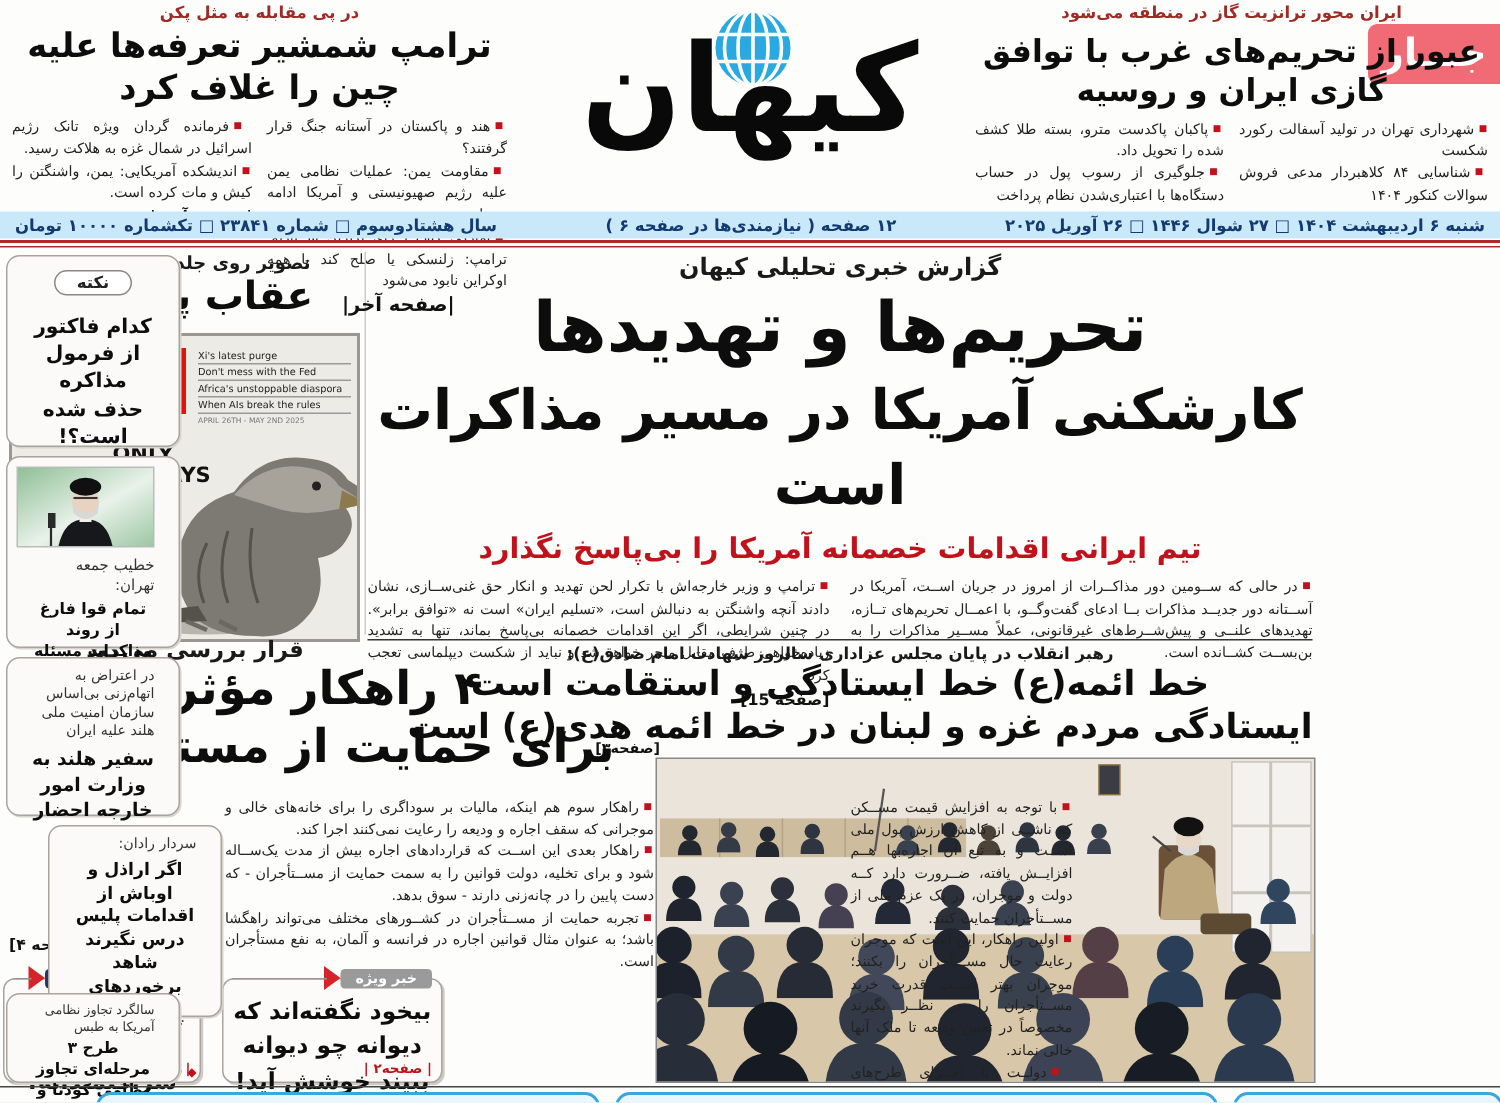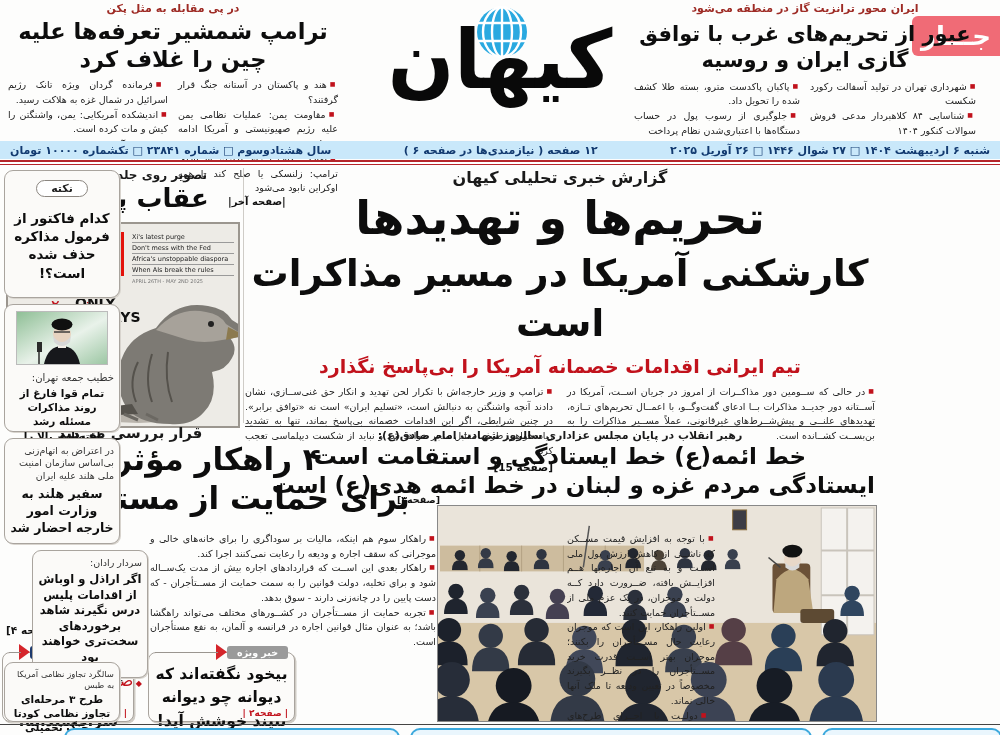--- a/index.html
+++ b/index.html
@@ -9,21 +9,21 @@
   .kicker{font-weight:bold;color:#9e2b25;font-size:11px;}
   .kicker-dark{font-weight:bold;color:#1a1a1a;font-size:12px;}
   .hl{font-weight:bold;color:#0d0d0d;line-height:1.25;}
   .red{color:#c1121c;}
   .body-txt{font-size:9.5px;line-height:1.55;color:#222;text-align:justify;direction:rtl;}
   .b{display:block;}
   .b::before{content:"■";color:#c1121c;font-size:6px;vertical-align:2px;margin-left:3px;}
   .ptag{font-weight:bold;color:#111;font-size:10.5px;}
   .datebar{background:#c9e8fa;color:#123a70;font-weight:bold;font-size:11px;display:flex;align-items:center;justify-content:space-between;padding:0 10px;box-sizing:border-box;}
   .redline{border-top:2.5px solid #b5252b;border-bottom:1.5px solid #b5252b;height:2px;background:#fff;}
-  .sideBox{border:1.2px solid #a9a49e;border-radius:9px;background:#fbfaf8;box-sizing:border-box;padding:6px 5px;box-shadow:1px 1px 0 #d8d4ce;}
+  .sideBox{border:1.2px solid #a9a49e;border-radius:9px;background:#fbfaf8;box-sizing:border-box;padding:6px 16px;box-shadow:1px 1px 0 #d8d4ce;}
   .pill{display:inline-block;border:1.2px solid #8b8680;border-radius:11px;background:#fff;padding:1px 14px;font-weight:bold;font-size:11px;color:#222;}
   .pageRef{color:#c1121c;font-weight:normal;font-size:16px;text-align:right;}
   .pageRef::before{content:"◆ ";font-size:8px;}
   .sbHl{font-weight:bold;font-size:12.5px;color:#0d0d0d;line-height:1.35;text-align:center;}
   .sbKick{font-size:9.5px;color:#333;text-align:right;line-height:1.3;}
   .noteBox{border:1.2px solid #a9a49e;border-radius:8px;background:#fcfbf9;box-sizing:border-box;box-shadow:1.5px 1.5px 0 #cfcbc4;}
   .noteHl{font-weight:bold;font-size:15.5px;color:#0d0d0d;text-align:center;line-height:1.5;}
   .tagRow{position:absolute;top:-9px;right:6px;left:6px;display:flex;align-items:center;flex-direction:row;}
   .tagPill{color:#fff;font-weight:bold;font-size:9.5px;padding:1px 10px;border-radius:3px;white-space:nowrap;}
   .tagChev{width:0;height:0;border-top:8px solid transparent;border-bottom:8px solid transparent;border-left:11px solid #d5252b;margin-left:-2px;}
@@ -35,21 +35,21 @@
 </style>
 </head>
 <body>
 
 <div id="page">
 
   <div class="abs" style="right:0;top:16px;width:88px;height:40px;background:#ef5f6b;opacity:.92;border-radius:6px 0 0 6px;display:flex;align-items:center;justify-content:center;">
     <span style="color:#fff;font-weight:bold;font-size:26px;letter-spacing:-1px;">جـــار</span>
   </div>
 
-  <div class="abs" style="right:24px;top:2px;width:342px;">
+  <div class="abs" style="right:8px;top:2px;width:342px;">
     <div class="kicker c">ایران محور ترانزیت گاز در منطقه می‌شود</div>
     <div class="hl c" style="font-size:21px;margin-top:6px;">عبور از تحریم‌های غرب با توافق گازی ایران و روسیه</div>
     <div style="display:flex;gap:10px;margin-top:6px;">
       <div class="body-txt" style="flex:1;">
         <span class="b">شهرداری تهران در تولید آسفالت رکورد شکست</span>
         <span class="b">شناسایی ۸۴ کلاهبردار مدعی فروش سوالات کنکور ۱۴۰۴</span>
       </div>
       <div class="body-txt" style="flex:1;">
         <span class="b">پاکبان پاکدست مترو، بسته طلا کشف شده را تحویل داد.</span>
         <span class="b">جلوگیری از رسوب پول در حساب دستگاه‌ها با اعتباری‌شدن نظام پرداخت</span>
@@ -197,21 +197,21 @@
         <use href="#pp" x="310" y="162" width="56" height="72" fill="#171c25"></use>
         <use href="#pp" x="372" y="156" width="56" height="72" fill="#2b3a4f"></use>
       </g>
     </svg>
   </div>
 
   <div class="abs" style="left:8px;top:168px;width:236px;">
     <div class="kicker-dark c" style="font-size:12px;">تصویر روی جلد اکونومیست</div>
     <div class="hl c" style="font-size:26px;">عقاب پروبال ریخته</div>
   </div>
-  <div class="abs ptag" style="left:228px;top:196px;font-size:10px;">|صفحه آخر|</div>
+  <div class="abs ptag" style="left:228px;top:196px;font-size:13px;">|صفحه آخر|</div>
 
   <div class="abs" style="left:6px;top:222px;width:234px;height:206px;border:2px solid #9b968f;background:#edebe6;box-sizing:border-box;">
     <div class="abs" style="left:8px;top:8px;width:108px;height:44px;background:#e3120b;display:flex;flex-direction:column;align-items:center;justify-content:center;">
       <span style="color:#fff;font-family:'DejaVu Serif',serif;font-weight:bold;font-size:13px;line-height:1;">The</span>
       <span style="color:#fff;font-family:'DejaVu Serif',serif;font-weight:bold;font-size:15px;line-height:1.2;">Economist</span>
     </div>
     <div class="abs" style="left:124px;top:8px;width:102px;" dir="ltr">
       <div class="covLine">Xi's latest purge</div>
       <div class="covLine">Don't mess with the Fed</div>
       <div class="covLine">Africa's unstoppable diaspora</div>

